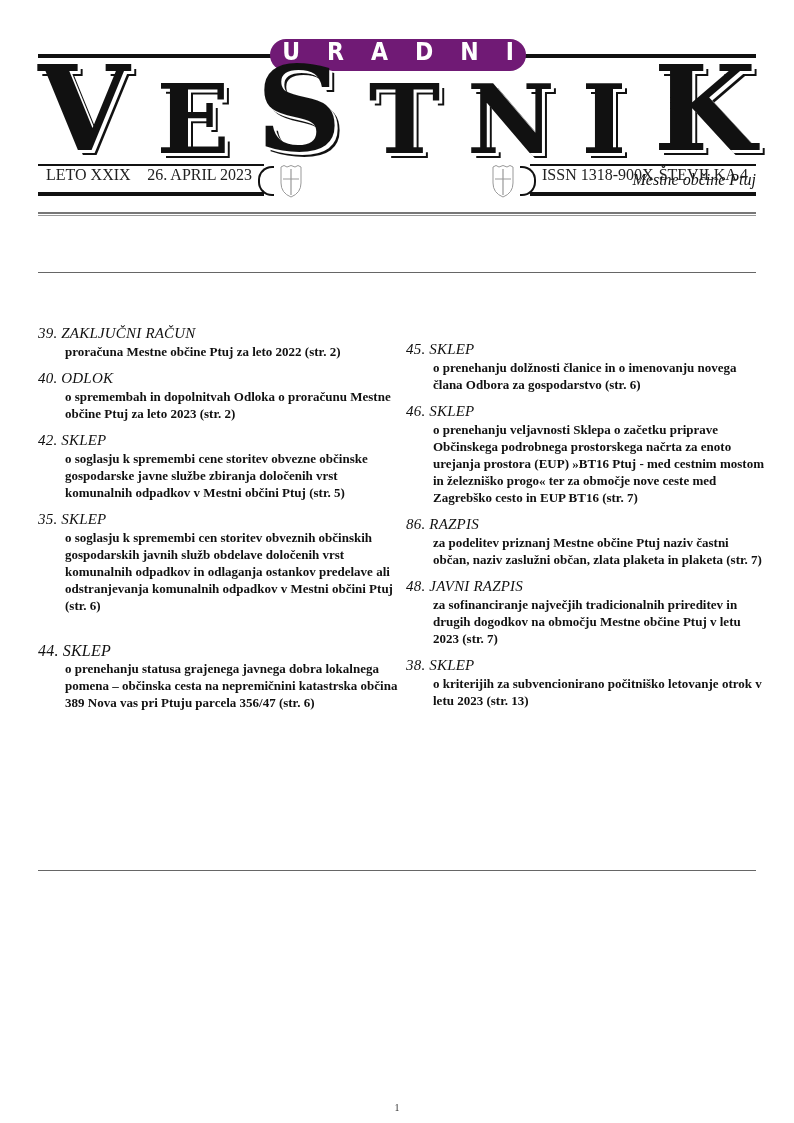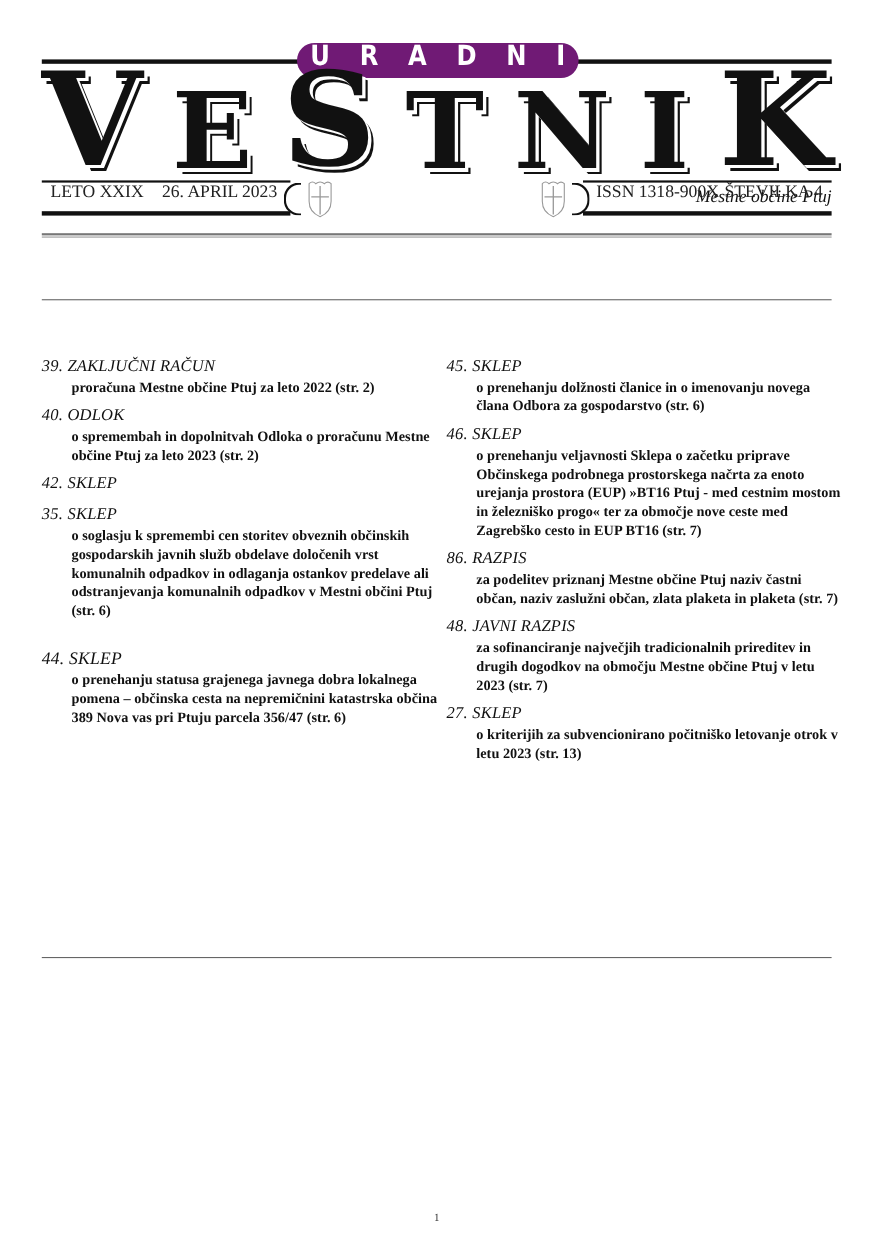--- a/index.html
+++ b/index.html
@@ -53,21 +53,21 @@
       font-style: italic; font-size: 16px; color: #111;
     }
     .double-rule { position: absolute; left: 0; top: 174px; width: 718px; height: 4px;
       border-top: 2px solid #777; border-bottom: 1px solid #999; box-sizing: border-box; }
 
     .hr { position: absolute; left: 38px; width: 718px; height: 1px; background: #666; }
 
     
     .col { position: absolute; top: 324px; width: 360px; }
     .col-left { left: 38px; }
-    .col-right { left: 406px; }
+    .col-right { left: 406px; margin-top: 16px; }
     .entry { margin-bottom: 9px; }
     .entry-title { font-size: 15px; font-weight: normal; line-height: 19px; letter-spacing: 0.2px; font-style: italic; }
     .entry-desc { font-size: 13px; font-weight: bold; line-height: 17px; padding-left: 27px; }
     .page-number { position: absolute; left: 0; width: 794px; top: 1102px; text-align: center; font-size: 10px; color: #333; }
   </style>
 </head>
 <body>
 
 <div class="masthead">
   <div class="top-rule-left"></div>
@@ -121,20 +121,21 @@
   <div class="entry">
     <div class="entry-title">39. ZAKLJUČNI RAČUN</div>
     <div class="entry-desc">proračuna Mestne občine Ptuj za leto 2022 (str. 2)</div>
   </div>
   <div class="entry">
     <div class="entry-title">40. ODLOK</div>
     <div class="entry-desc">o spremembah in dopolnitvah Odloka o proračunu Mestne občine Ptuj za leto 2023 (str. 2)</div>
   </div>
   <div class="entry">
     <div class="entry-title">42. SKLEP</div>
+    <div class="entry-desc">o soglasju k spremembi cene storitev obvezne občinske gospodarske javne službe zbiranja določenih vrst komunalnih odpadkov v Mestni občini Ptuj (str. 5)</div>
   </div>
   <div class="entry">
     <div class="entry-title">35. SKLEP</div>
     <div class="entry-desc">o soglasju k spremembi cen storitev obveznih občinskih gospodarskih javnih služb obdelave določenih vrst komunalnih odpadkov in odlaganja ostankov predelave ali odstranjevanja komunalnih odpadkov v Mestni občini Ptuj (str. 6)</div>
   </div>
   <div class="entry">
     <div class="entry-title" style="font-size:16px;margin-top:27px;">44. SKLEP</div>
     <div class="entry-desc">o prenehanju statusa grajenega javnega dobra lokalnega pomena – občinska cesta na nepremičnini katastrska občina 389 Nova vas pri Ptuju parcela 356/47 (str. 6)</div>
   </div>
 </div>
@@ -150,20 +151,20 @@
   </div>
   <div class="entry">
     <div class="entry-title">86. RAZPIS</div>
     <div class="entry-desc">za podelitev priznanj Mestne občine Ptuj naziv častni občan, naziv zaslužni občan, zlata plaketa in plaketa (str. 7)</div>
   </div>
   <div class="entry">
     <div class="entry-title">48. JAVNI RAZPIS</div>
     <div class="entry-desc">za sofinanciranje največjih tradicionalnih prireditev in drugih dogodkov na območju Mestne občine Ptuj v letu 2023 (str. 7)</div>
   </div>
   <div class="entry">
-    <div class="entry-title">27. SKLEP</div>
+    <div class="entry-title">38. SKLEP</div>
     <div class="entry-desc">o kriterijih za subvencionirano počitniško letovanje otrok v letu 2023 (str. 13)</div>
   </div>
 </div>
 
 <div class="hr" style="top:870px;"></div>
 
 <div class="page-number">1</div>
 
 </body></html>

